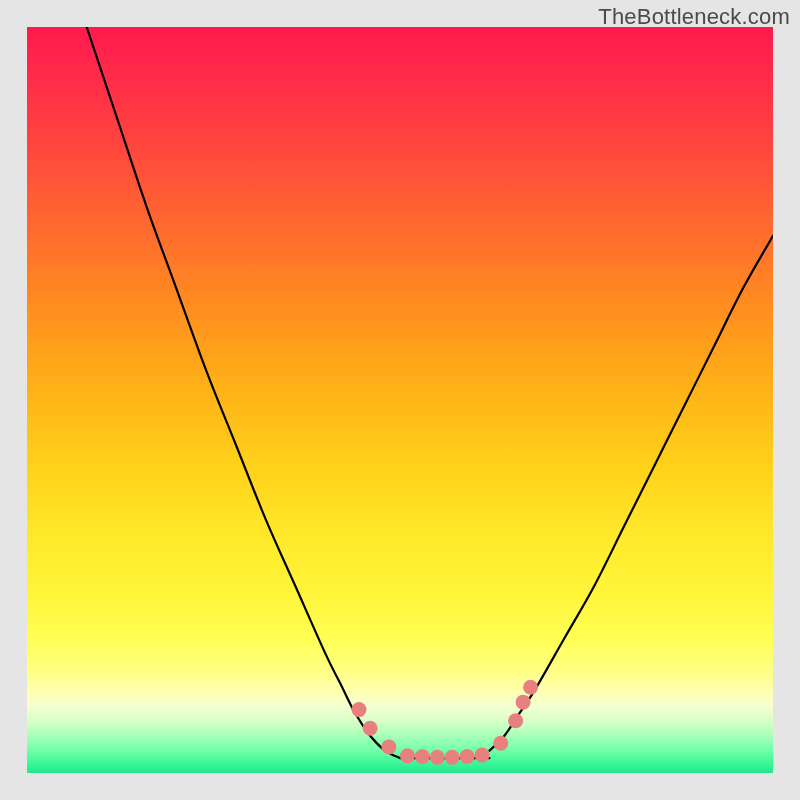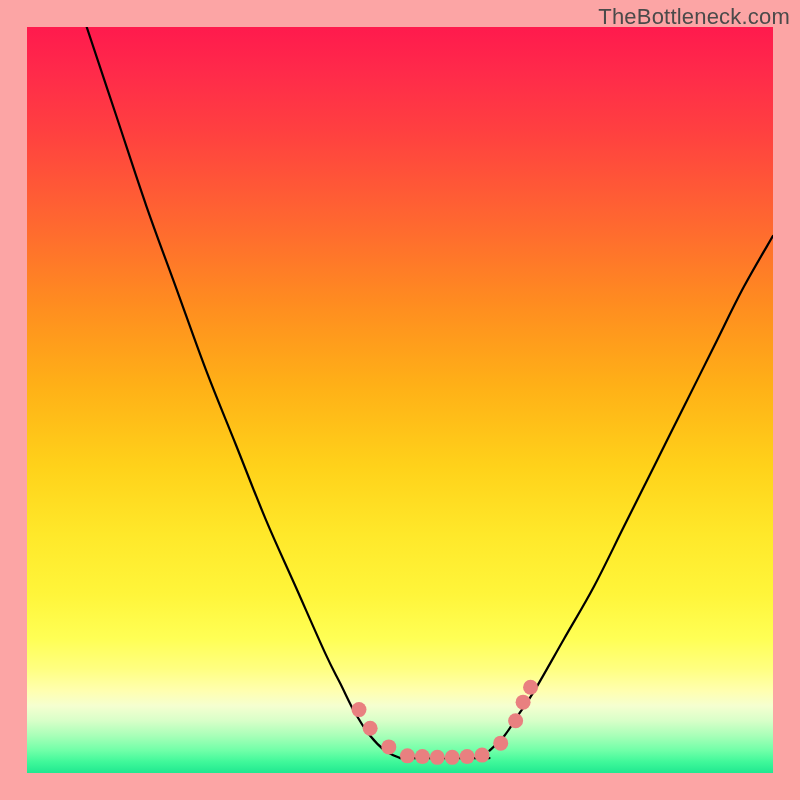--- a/index.html
+++ b/index.html
@@ -10,21 +10,21 @@
     background: #000;
     overflow: hidden;
     font-family: Arial, Helvetica, sans-serif;
   }
   .frame {
     position: absolute;
     left: 0;
     top: 0;
     width: 800px;
     height: 800px;
-    background: #fca5a5;
+    background: #e5e5e5;
   }
   .plot-area {
     position: absolute;
     left: 27px;
     top: 27px;
     width: 746px;
     height: 746px;
     overflow: hidden;
   }
   .gradient {

